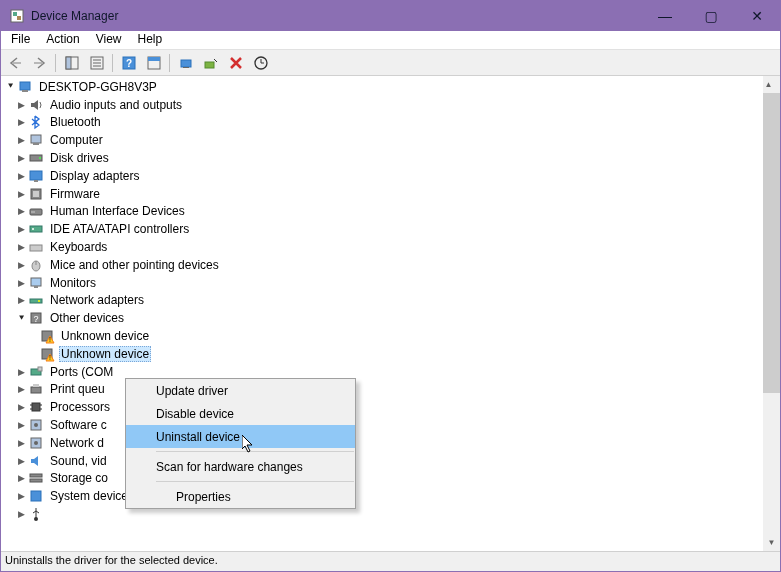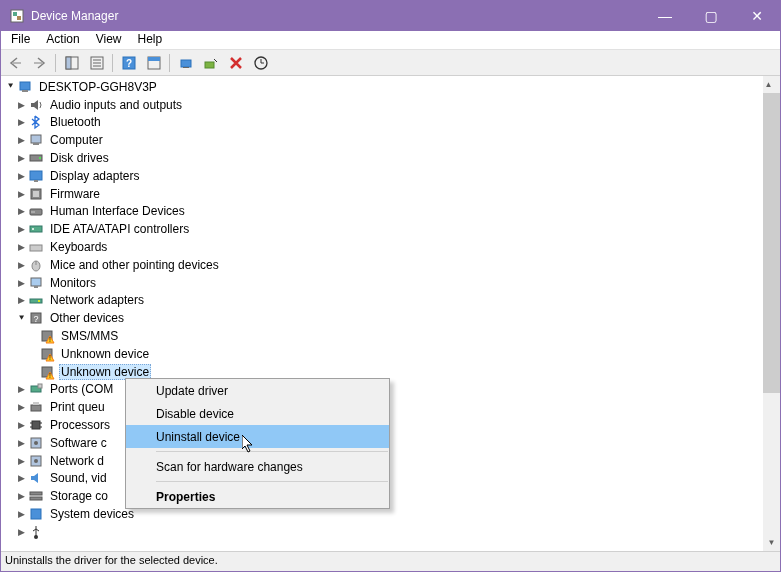--- a/index.html
+++ b/index.html
@@ -1,17 +1,17 @@
 <!DOCTYPE html>
 <html><head>
 <meta charset="utf-8">
 <style>
 * { margin: 0; padding: 0; box-sizing: border-box; font-family: "Segoe UI", Tahoma, sans-serif; }
 body { width: 781px; height: 572px; overflow: hidden; background: #fff; border: 1px solid #8b6fb3; }
-.titlebar { height: 30px; background: #8b6fb3; display: flex; align-items: center; color: #ffffff; }
+.titlebar { height: 30px; background: #8b6fb3; display: flex; align-items: center; color: #0f172a; }
 .titlebar .icon { width: 16px; height: 16px; margin: 0 6px 0 8px; }
 .titlebar .title { font-size: 12px; flex: 1; }
 .titlebar .wbtn { width: 46px; height: 30px; display: flex; align-items: center; justify-content: center; font-size: 14px; font-family: "Segoe MDL2 Assets", sans-serif; }
 .menubar { height: 19px; background: #fff; display: flex; border-bottom: 1px solid #e1e1e1; font-size: 12px; padding-left: 2px; }
 .menubar .mitem { padding: 1px 8px; }
 .toolbar { height: 26px; background: #f0f0f0; border-bottom: 1px solid #d0d0d0; display: flex; align-items: center; padding: 0 2px; gap: 2px; }
 .toolbar .tbtn { width: 23px; height: 22px; display: flex; align-items: center; justify-content: center; border: 1px solid transparent; }
 .toolbar .sep { width: 1px; height: 18px; background: #c0c0c0; margin: 0 2px; }
 .content { position: relative; height: 475px; background: #fff; overflow: hidden; }
 .scrollbar { position: absolute; right: 0; top: 0; width: 17px; height: 100%; background: #f0f0f0; }
@@ -19,24 +19,24 @@
 .scrollbar .thumb { position: absolute; top: 17px; width: 17px; height: 300px; background: #cdcdcd; }
 .tree { padding: 2px 4px; font-size: 12px; }
 .row { display: flex; align-items: center; height: 17.8px; white-space: nowrap; }
 .arrow { width: 11px; text-align: center; font-size: 9px; color: #606060; margin-right: 1px; }
 .arrow.expanded { color: #262626; }
 .space { width: 11px; }
 .devicon { width: 16px; height: 16px; margin-right: 4px; display: inline-flex; align-items: center; justify-content: center; }
 .label { padding: 0 2px; }
 .label.selected { background: #cce8ff; border: 1px dotted #7aa7d8; padding: 0 1px; }
 .statusbar { height: 32px; border-top: 1px solid #d0d0d0; background: #f0f0f0; font-size: 11px; padding: 2px 4px; }
-.ctxmenu { position: absolute; left: 124px; top: 302px; width: 265px; background: #f0f0f0; border: 1px solid #a0a0a0; box-shadow: 4px 4px 4px rgba(0,0,0,.2); }
+.ctxmenu { position: absolute; left: 124px; top: 302px; width: 231px; background: #f0f0f0; border: 1px solid #a0a0a0; box-shadow: 4px 4px 4px rgba(0,0,0,.2); }
 .ctxmenu .mopt { height: 23px; display: flex; align-items: center; padding-left: 30px; font-size: 12px; }
 .ctxmenu .mopt.hover { background: #90c8f6; }
-.ctxmenu .mopt.bold { font-weight: bold; }
+.ctxmenu .mopt.bold { font-weight: normal; margin-left: 20px; }
 .ctxmenu .msep { height: 1px; background: #d0d0d0; margin: 3px 1px 3px 30px; }
 .cursor { position: absolute; left: 241px; top: 359px; pointer-events: none; }
 svg { display: block; }
 </style>
 </head>
 <body>
 
 <div class="titlebar">
   <span class="icon">
     <svg width="16" height="16">
@@ -279,33 +279,20 @@
       <div class="row">
         <span class="space"></span>
         <span class="arrow expanded" style="transform: none;">⯆</span>
         <span class="devicon">
           <svg width="16" height="16">
             <rect x="3" y="3" width="10" height="10" fill="#888" stroke="#555"></rect>
             <text x="8" y="12" text-anchor="middle" fill="#fff" font-size="9">?</text>
           </svg>
         </span>
         <span class="label">Other devices</span>
-      </div>
-      <div class="row">
-        <span class="space"></span>
-        <span class="space"></span>
-        <span class="arrow"></span>
-        <span class="devicon">
-          <svg width="16" height="16">
-            <rect x="3" y="3" width="10" height="10" fill="#888" stroke="#555"></rect>
-            <path d="M11 8 L15 15 L7 15 Z" fill="#ffca28" stroke="#f57f17"></path>
-            <text x="11" y="14" text-anchor="middle" fill="#000" font-size="7">!</text>
-          </svg>
-        </span>
-        <span class="label">SMS/MMS</span>
       </div>
       <div class="row">
         <span class="space"></span>
         <span class="space"></span>
         <span class="arrow"></span>
         <span class="devicon">
           <svg width="16" height="16">
             <rect x="3" y="3" width="10" height="10" fill="#888" stroke="#555"></rect>
             <path d="M11 8 L15 15 L7 15 Z" fill="#ffca28" stroke="#f57f17"></path>
             <text x="11" y="14" text-anchor="middle" fill="#000" font-size="7">!</text>

